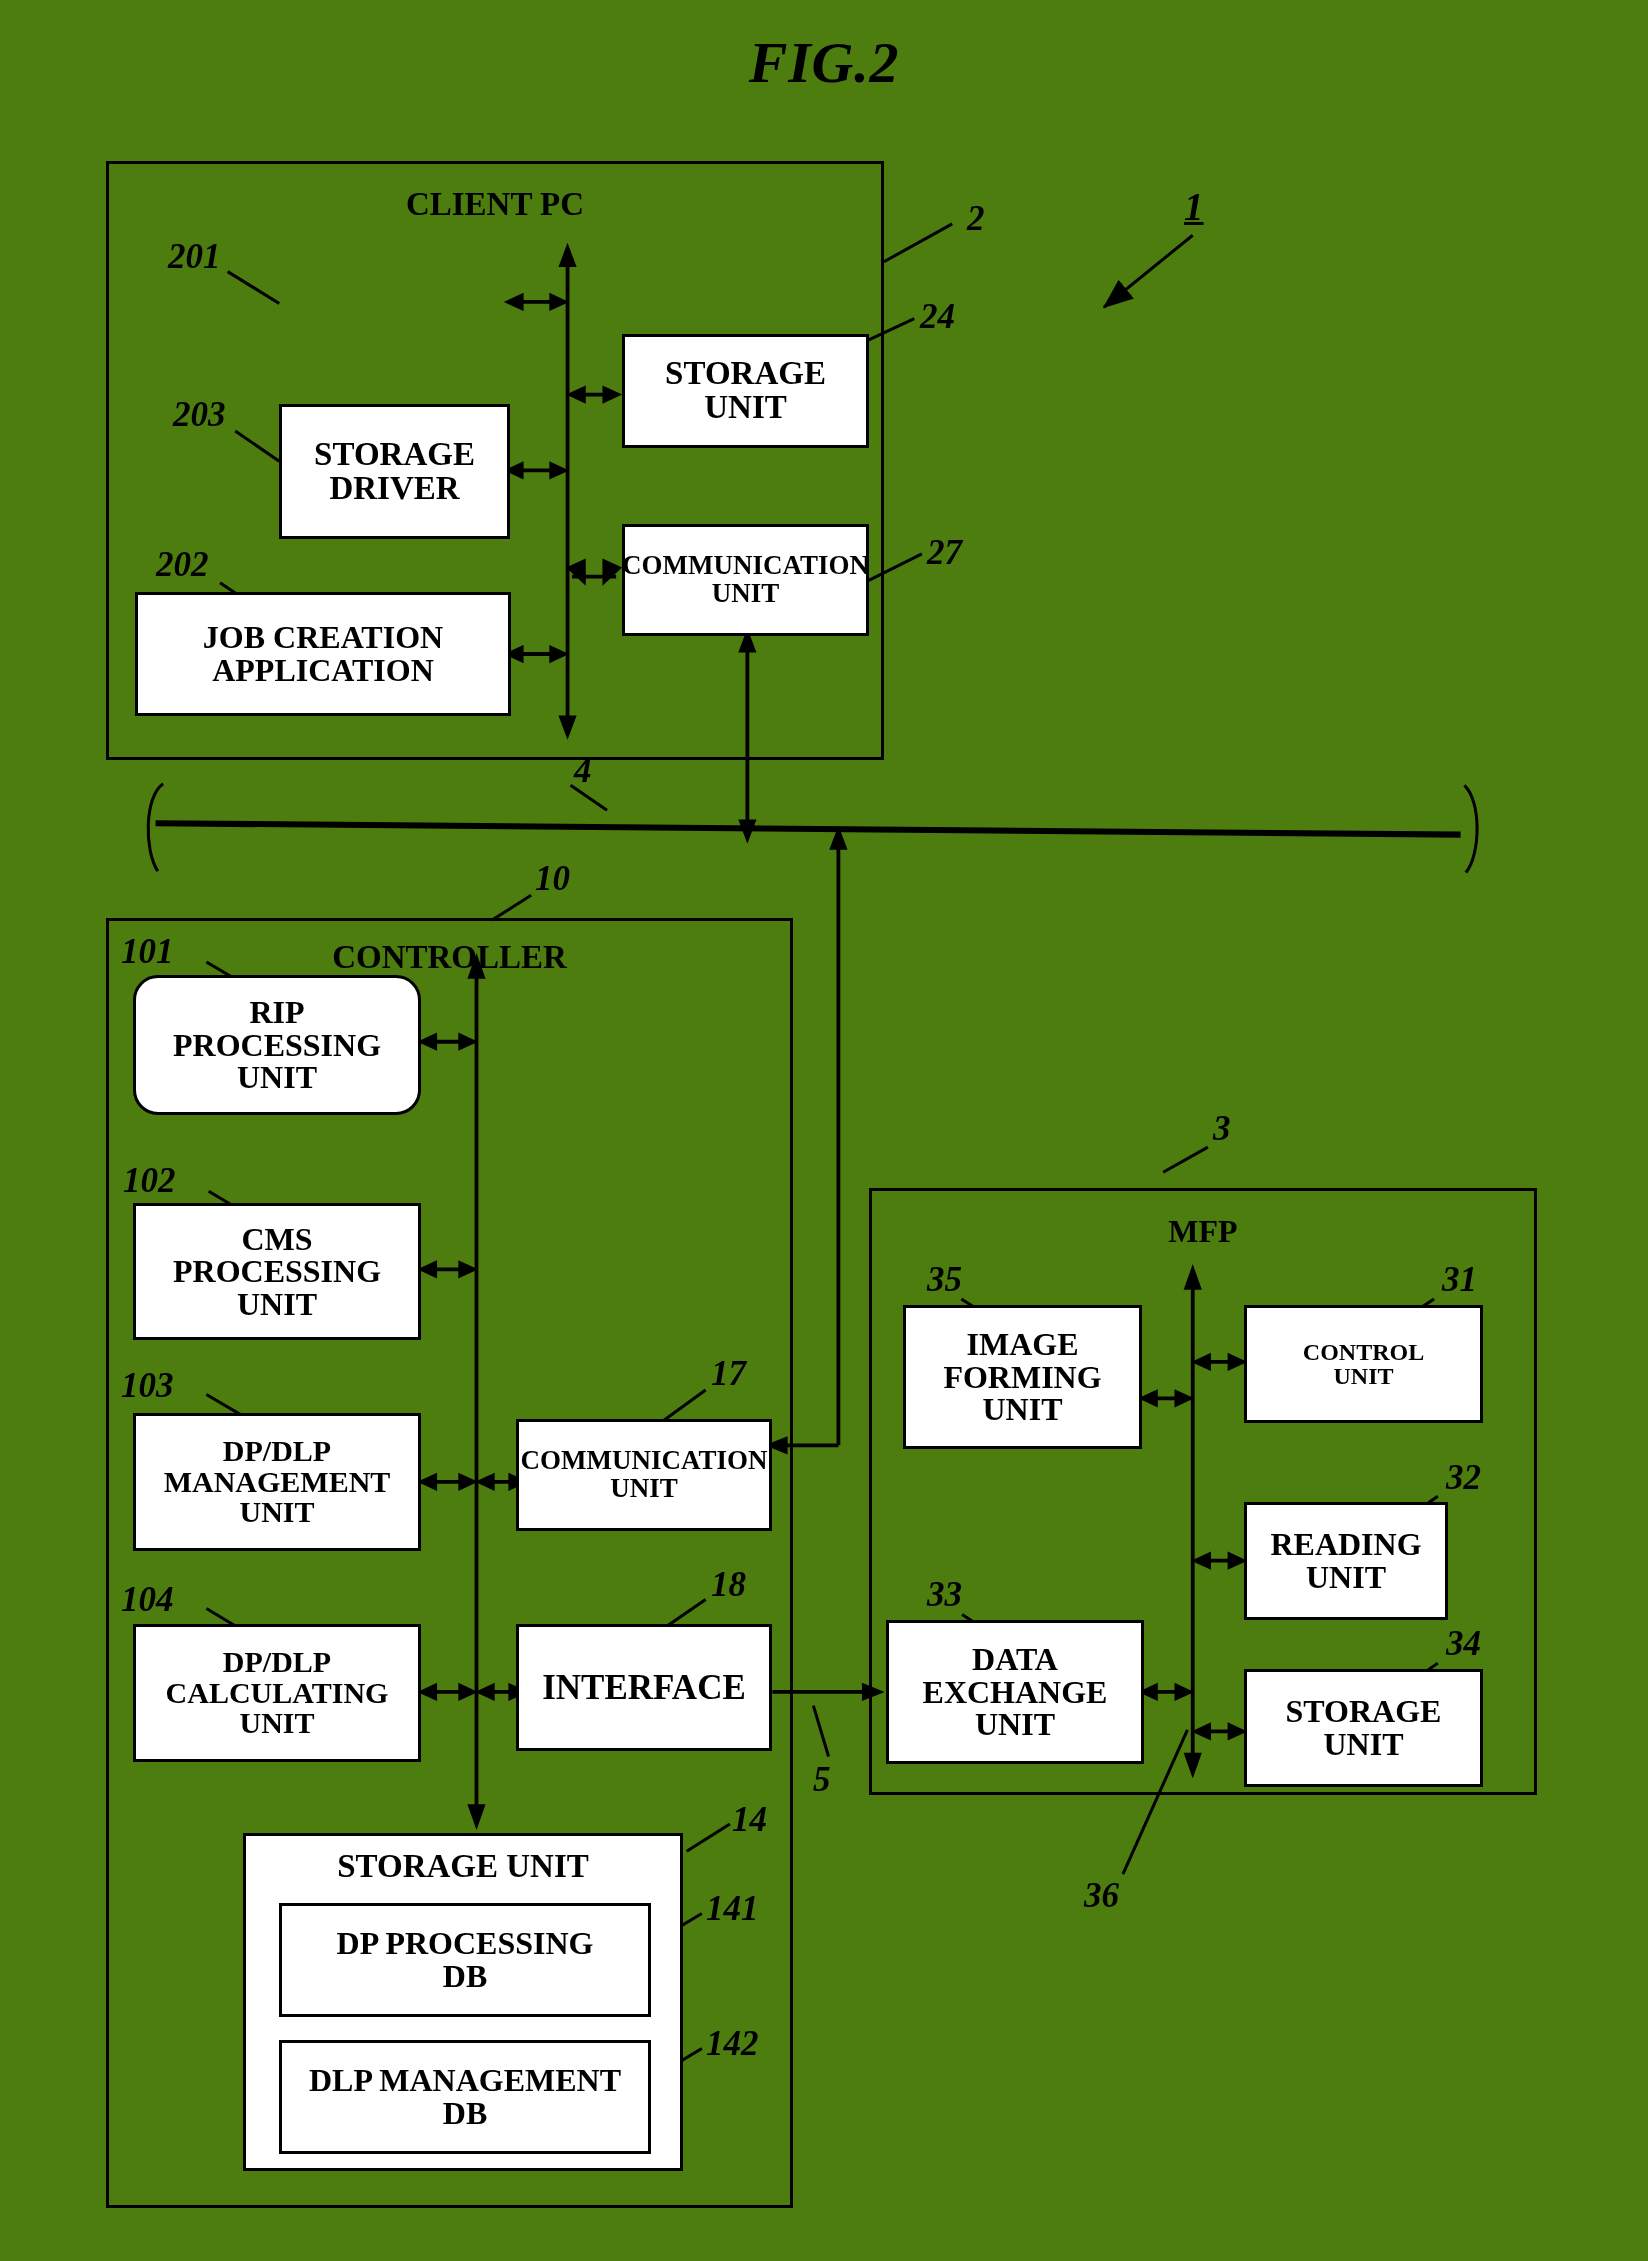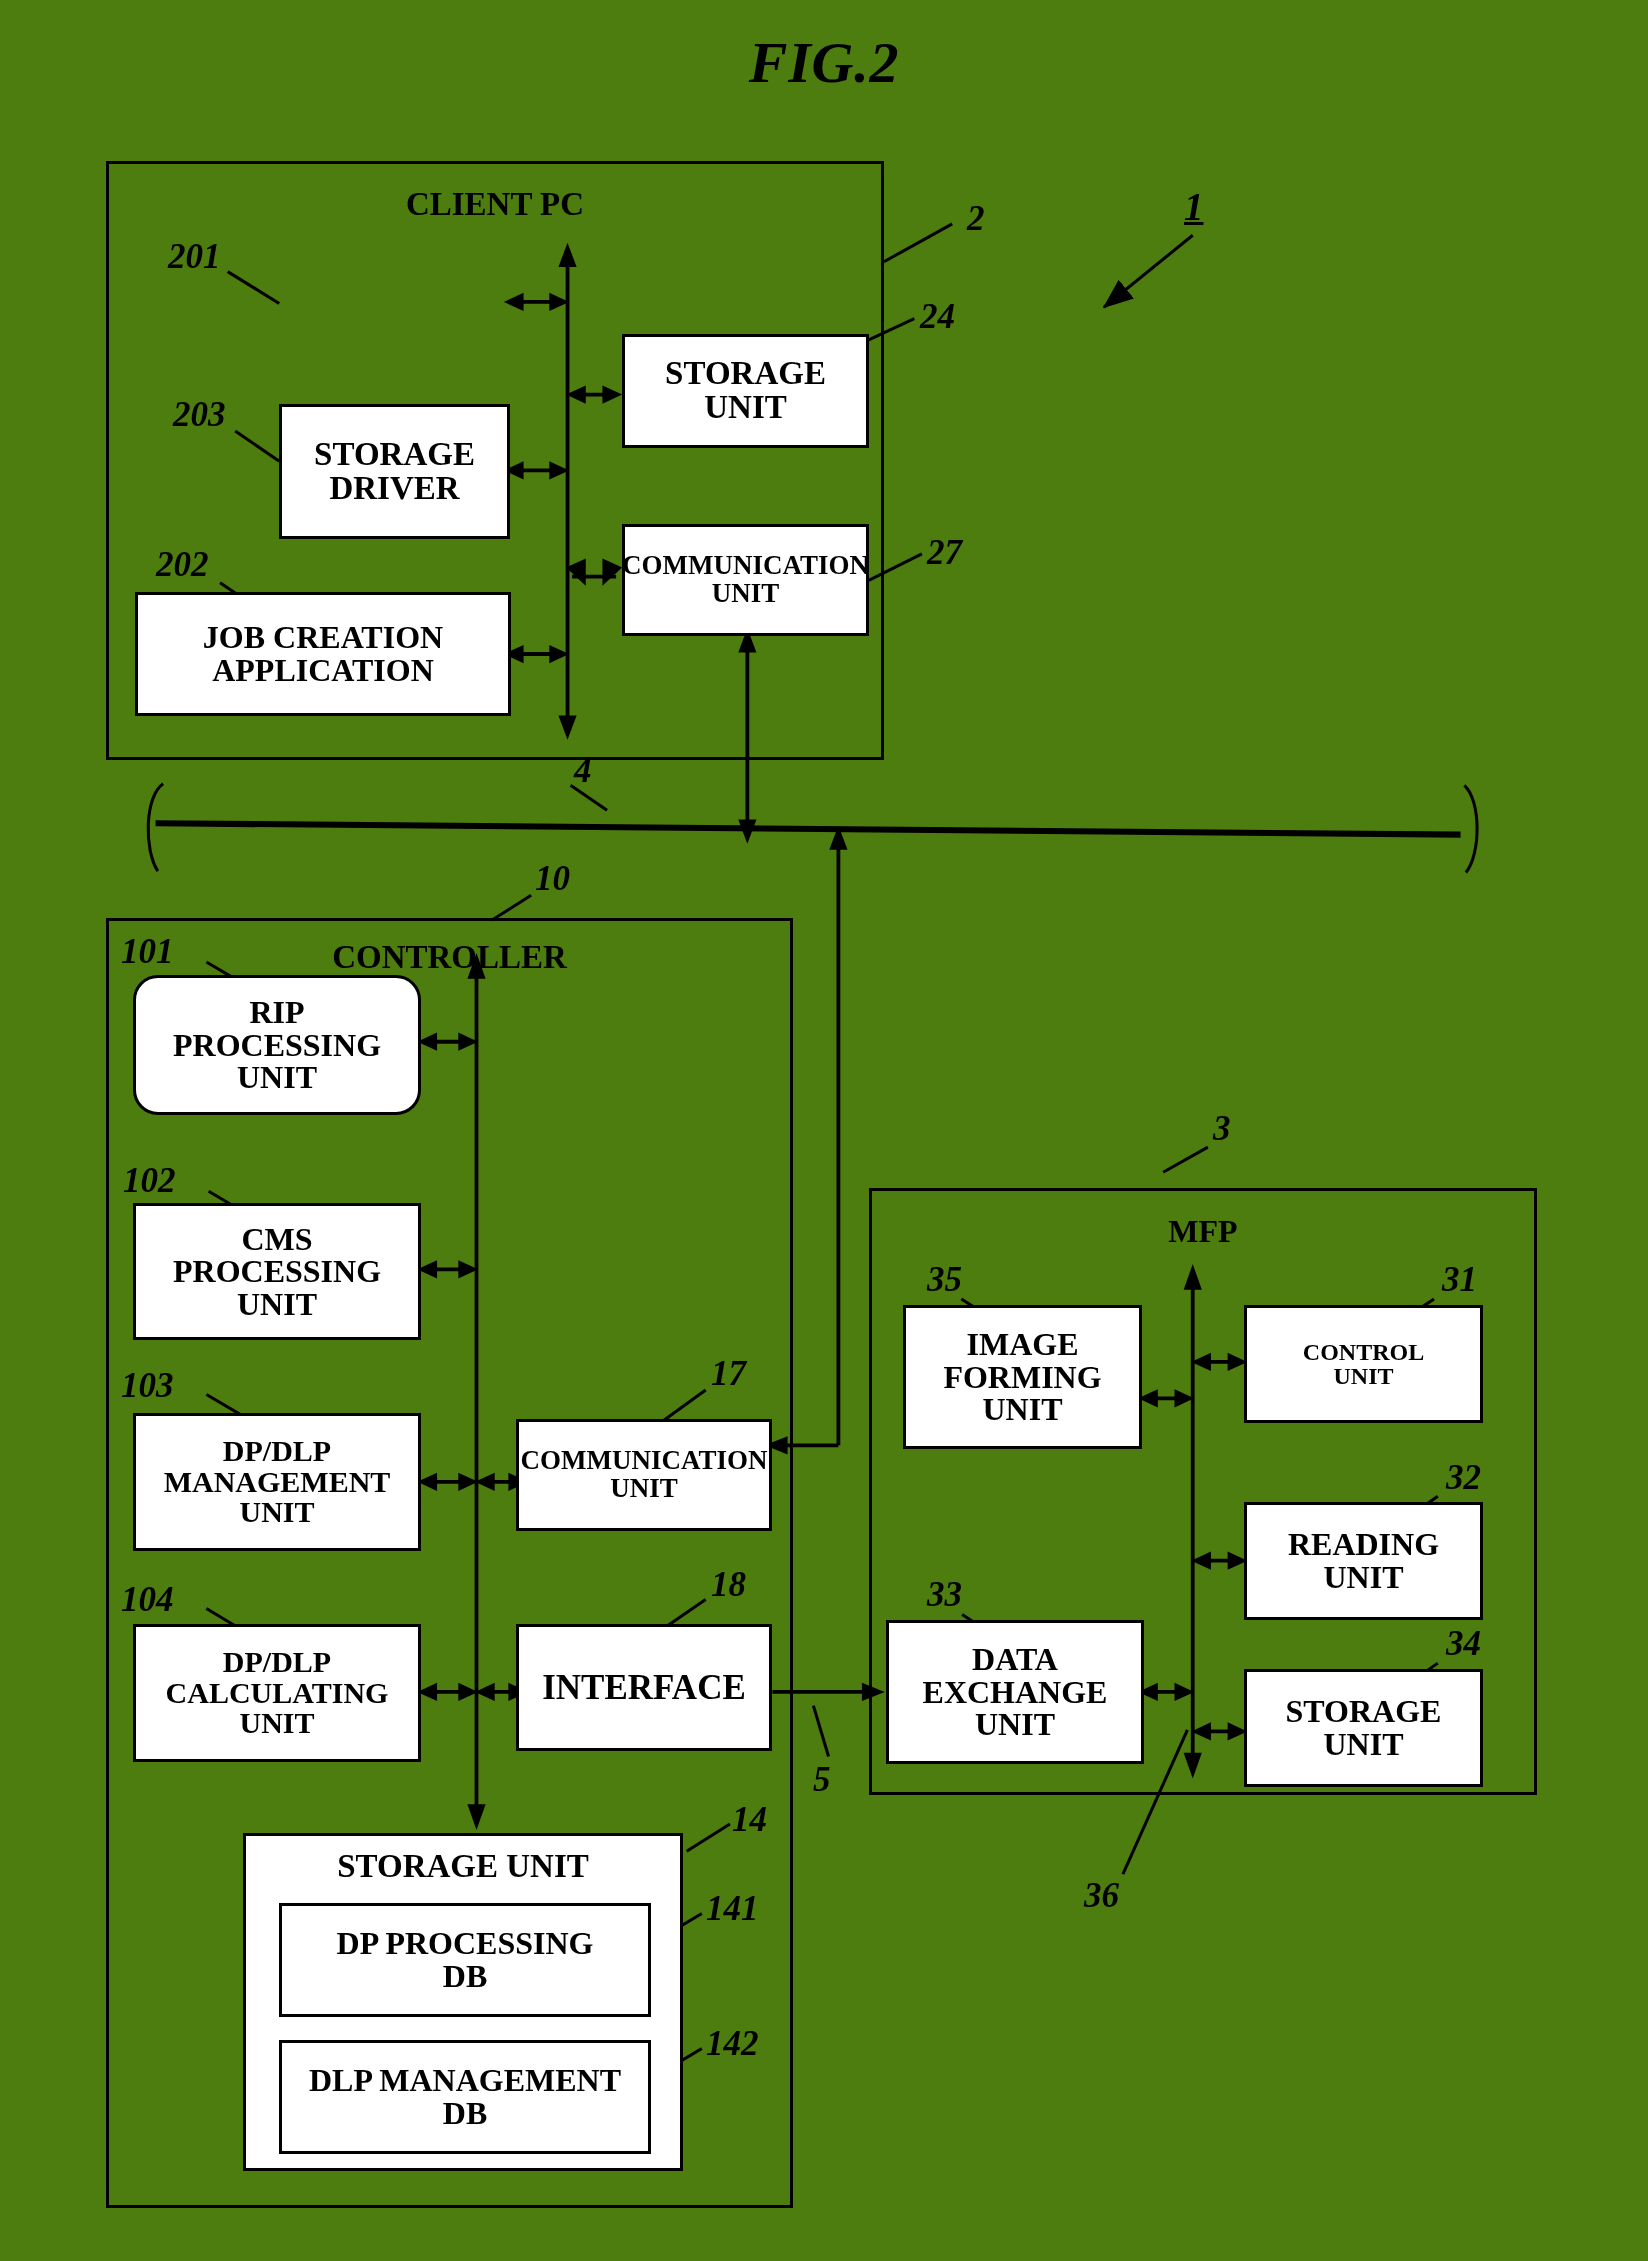--- a/index.html
+++ b/index.html
@@ -344,21 +344,21 @@
 UNIT</span>
   </div>
   <div class="ref" style="left:927px; top:1260px;">35</div>
 
   <div class="unit-box" style="left:1244px; top:1305px; width:239px; height:118px; font-size:24px; white-space:pre-line;">
     <span>CONTROL
 UNIT</span>
   </div>
   <div class="ref" style="left:1442px; top:1260px;">31</div>
 
-  <div class="unit-box" style="left:1244px; top:1502px; width:239px; height:118px; font-size:32px; white-space:pre-line;">
+  <div class="unit-box" style="left:1244px; top:1502px; width:204px; height:118px; font-size:32px; white-space:pre-line;">
     <span>READING
 UNIT</span>
   </div>
   <div class="ref" style="left:1446px; top:1458px;">32</div>
 
   <div class="unit-box" style="left:886px; top:1620px; width:258px; height:144px; font-size:32px; white-space:pre-line;">
     <span>DATA
 EXCHANGE
 UNIT</span>
   </div>

